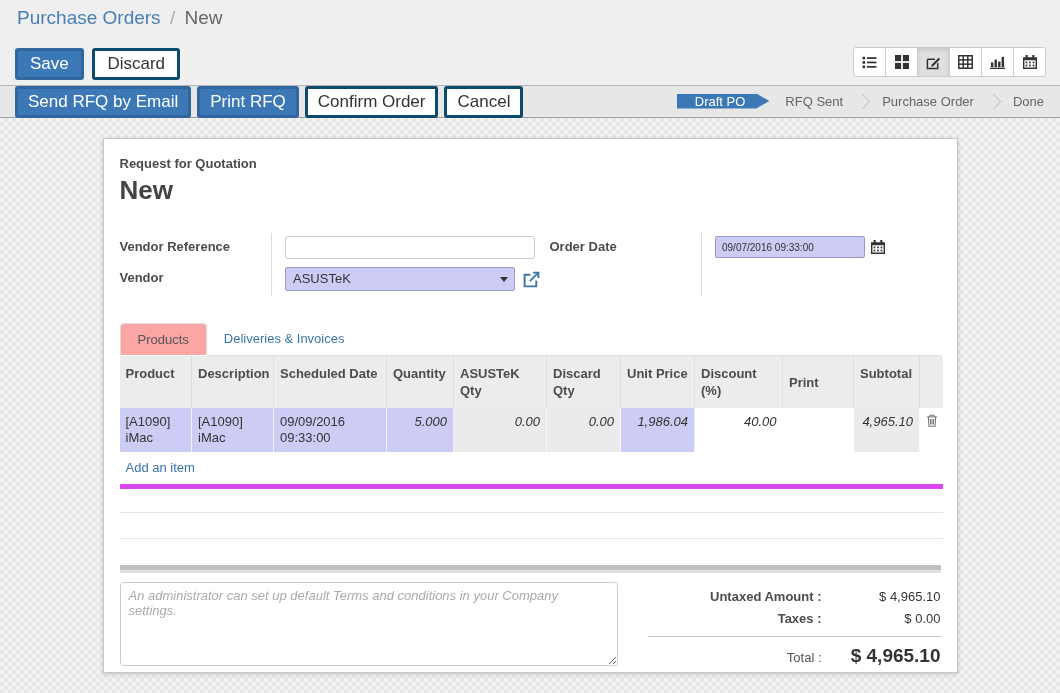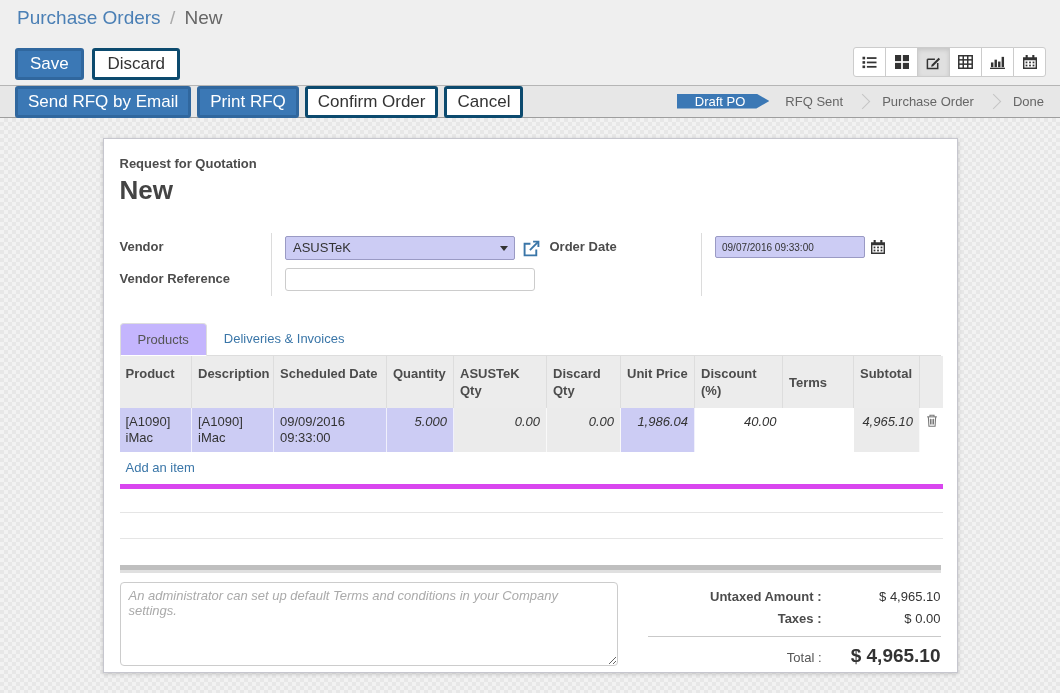--- a/index.html
+++ b/index.html
@@ -84,21 +84,21 @@
   .text-input { width: 250px; height: 23px; border: 1px solid #ccc; border-radius: 3px;
                 padding: 2px 6px; font-family: "Liberation Sans", sans-serif; font-size: 13px; background: #fff; }
   .date-input { width: 150px; height: 22px; background: #ccccf4; border: 1px solid #9a9ac4;
                 border-radius: 2px; padding: 2px 6px; font-family: "Liberation Sans", sans-serif;
                 font-size: 10px; color: #333; }
   .cal-icon { margin-left: 6px; cursor: pointer; display: flex; }
 
   
   .tabs { display: flex; margin-top: 27px; border-bottom: 1px solid #ddd; }
   .tab { padding: 8px 17px; cursor: pointer; }
-  .tab.active { background: #c4b5fd; border: 1px solid #ddd; border-bottom: 1px solid #fff;
+  .tab.active { background: #fca5a5; border: 1px solid #ddd; border-bottom: 1px solid #fff;
                 border-radius: 4px 4px 0 0; margin-bottom: -1px; color: #555; text-align: right; }
   .tab.inactive { color: #3a76a8; }
 
   
   table.lines { width: 100%; border-collapse: collapse; table-layout: fixed; }
   table.lines th { background: #ececec; color: #4c4c4c; font-weight: bold; text-align: left;
                    padding: 9px 6px; vertical-align: top; border-right: 1px solid #ddd; line-height: 17px; }
   table.lines th:last-child { border-right: none; }
   table.lines th.vmid { vertical-align: middle; }
   table.lines td { padding: 6px; vertical-align: top; line-height: 16px; }
@@ -241,44 +241,44 @@
 </div>
 
 <div class="content">
   <div class="sheet">
 
     <div class="sheet-subtitle">Request for Quotation</div>
     <div class="sheet-title">New</div>
 
     <div class="form-grid">
       <div class="fgroup left">
+        <div class="frow">
+          <div class="flabel">Vendor Reference</div>
+          <div class="ffield">
+            <input class="text-input" type="text" value="" style="">
+          </div>
+        </div>
         <div class="frow">
           <div class="flabel">Vendor</div>
           <div class="ffield">
             <div class="field-flex">
               <div class="select-box">
                 <span>ASUSTeK</span>
                 <span class="select-caret"></span>
               </div>
               <span class="ext-link">
                 <svg width="17" height="17" viewBox="0 0 16 16">
                     <g stroke="#3a76a8" stroke-width="1.8" fill="none">
                       <path d="M7 3.5 H1.5 V14.5 H12.5 V9"></path>
                       <path d="M6.5 9.5 L14 2"></path>
                       <path d="M9.5 1.5 H14.5 V6.5"></path>
                     </g>
                   </svg>
               </span>
             </div>
-          </div>
-        </div>
-        <div class="frow">
-          <div class="flabel">Vendor Reference</div>
-          <div class="ffield">
-            <input class="text-input" type="text" value="" style="">
           </div>
         </div>
       </div>
 
       <div class="fgroup right">
         <div class="frow">
           <div class="flabel">Order Date</div>
           <div class="ffield">
             <div class="field-flex">
               <input class="date-input" type="text" value="09/07/2016 09:33:00" style="">
@@ -327,21 +327,21 @@
       <thead>
         <tr>
           <th>Product</th>
           <th>Description</th>
           <th>Scheduled Date</th>
           <th>Quantity</th>
           <th>ASUSTeK Qty</th>
           <th>Discard Qty</th>
           <th>Unit Price</th>
           <th>Discount (%)</th>
-          <th class="vmid">Terms</th>
+          <th class="vmid">Print</th>
           <th>Subtotal</th>
           <th></th>
         </tr>
       </thead>
       <tbody>
         <tr>
           <td class="bg-lav">[A1090] iMac</td>
           <td class="bg-lav">[A1090] iMac</td>
           <td class="bg-lav">09/09/2016 09:33:00</td>
           <td class="bg-lav num">5.000</td>

